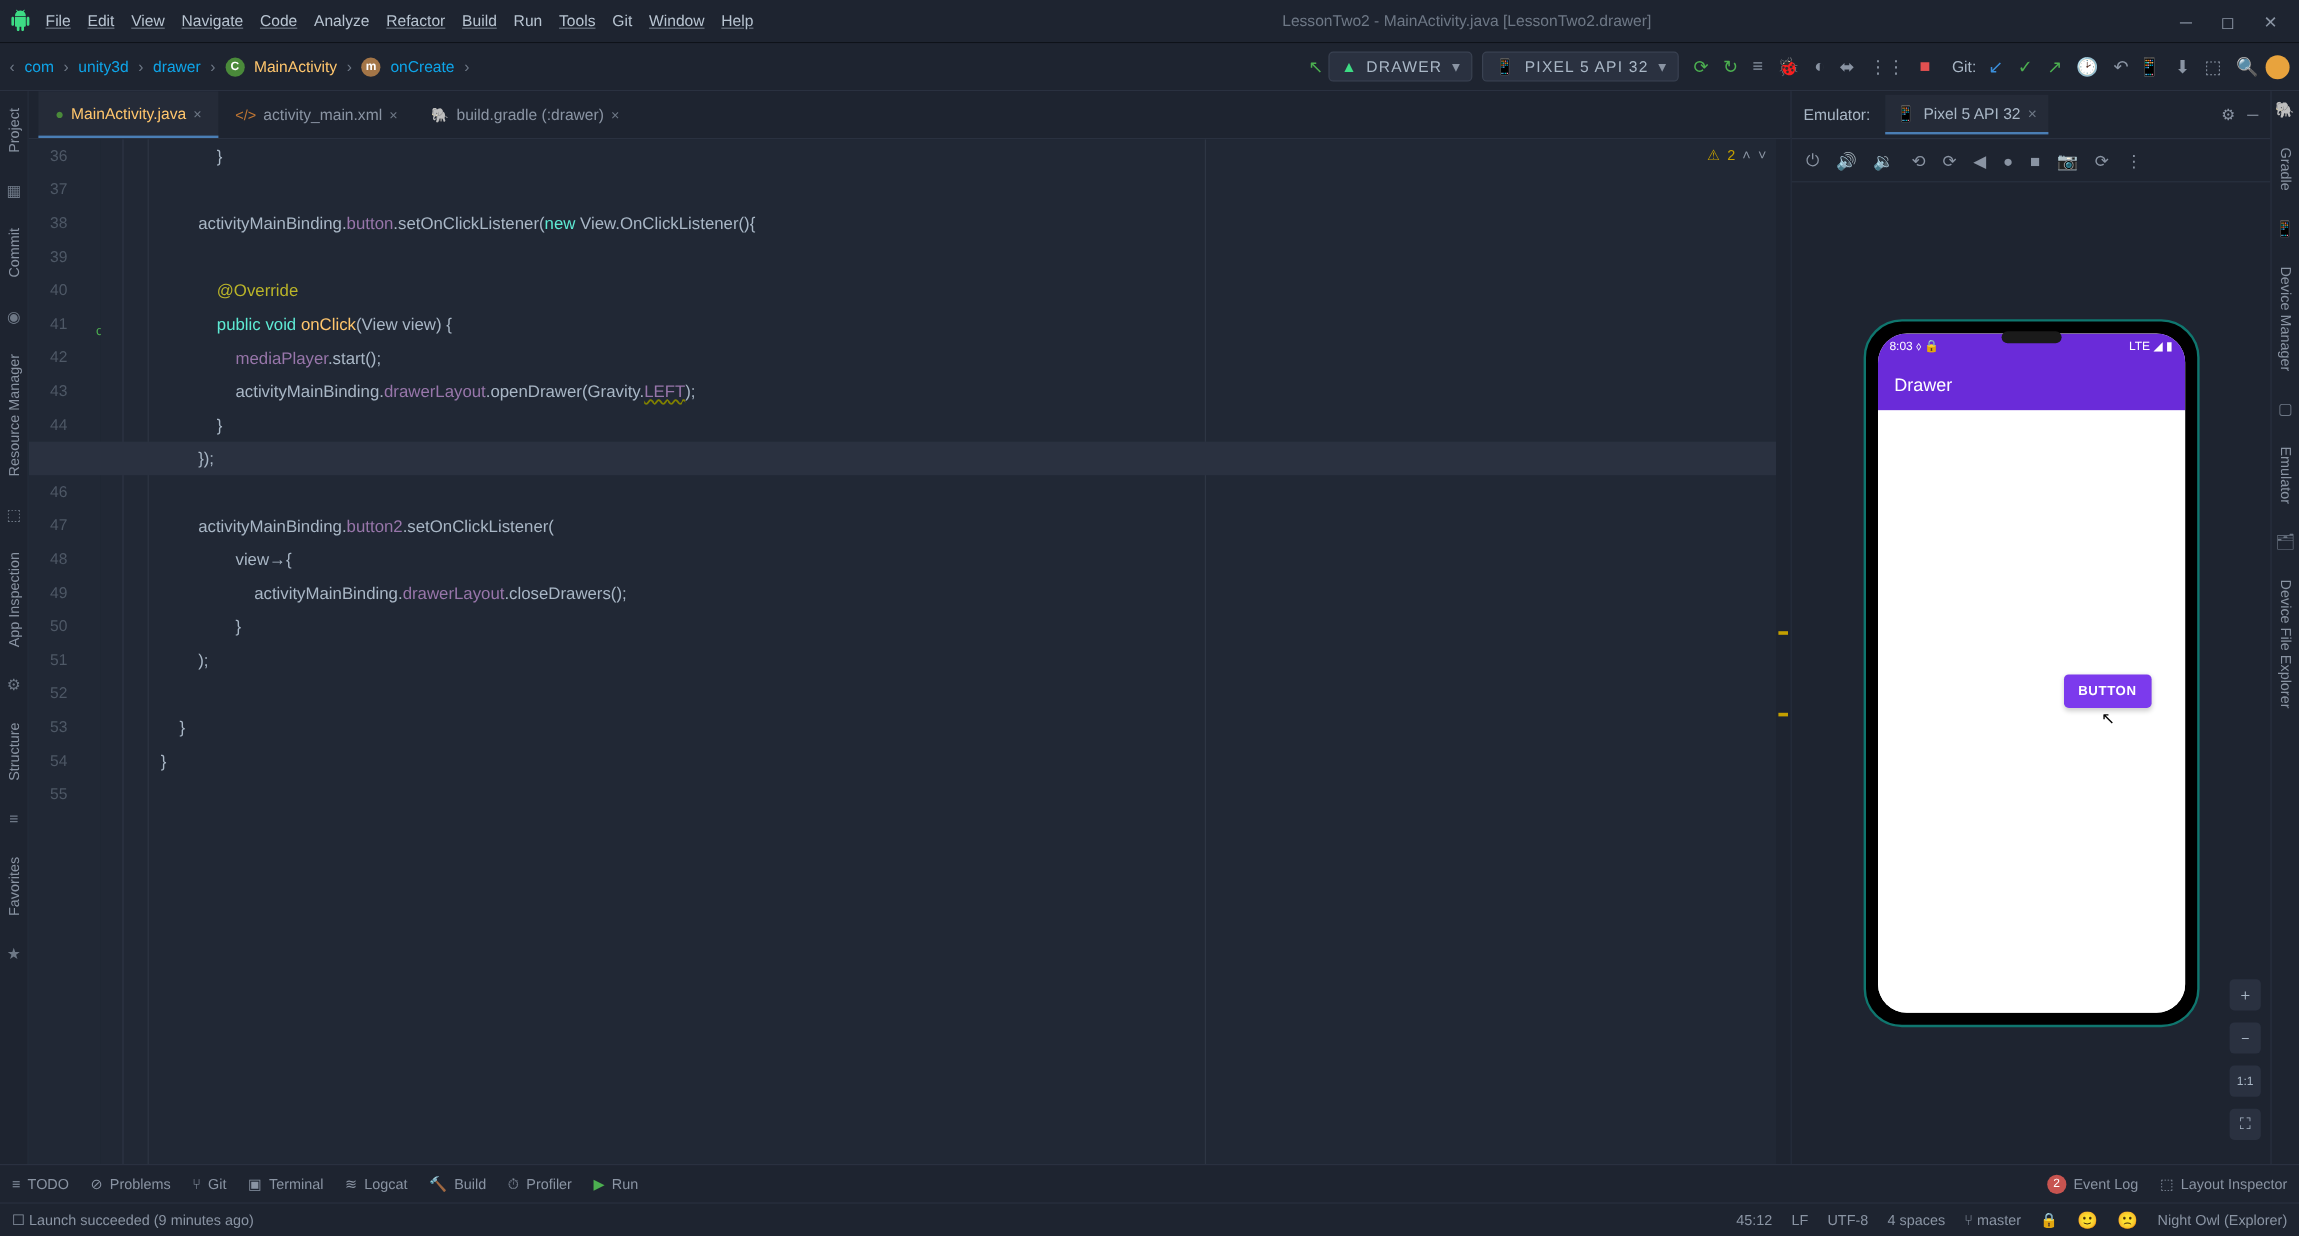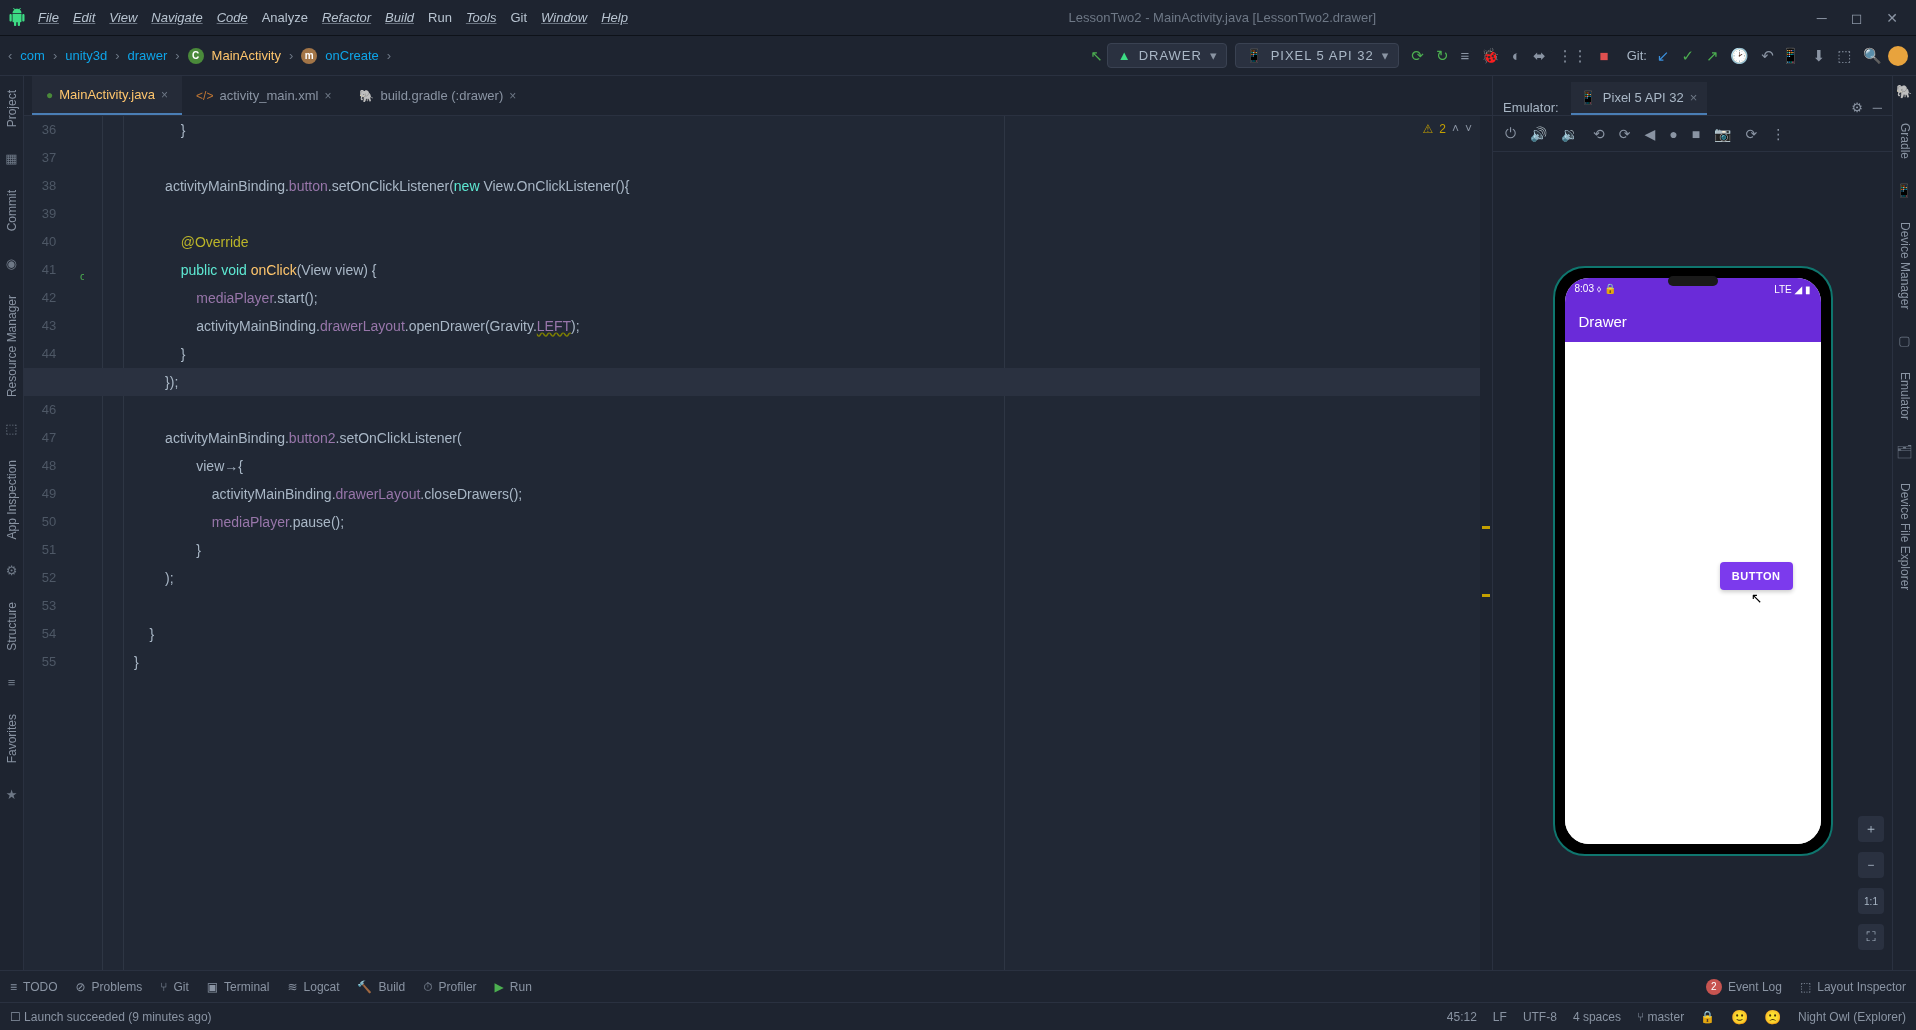--- a/index.html
+++ b/index.html
@@ -3,21 +3,21 @@
 <meta charset="utf-8">
 <style>
 * { margin: 0; padding: 0; box-sizing: border-box; font-family: "Segoe UI", sans-serif; }
 body { background: #1e2430; color: #a9b7c6; overflow: hidden; width: 1916px; height: 1030px; font-size: 13px; }
 
 
 .titlebar { height: 36px; background: #1e2430; display: flex; align-items: center; padding: 0 8px; border-bottom: 1px solid #0e1219; }
 .titlebar .logo { width: 20px; height: 20px; margin-right: 10px; }
 .titlebar .menu { display: flex; gap: 14px; }
 .titlebar .menu span { color: #b8c4d1; cursor: pointer; }
-.titlebar .menu span u { text-decoration: underline; text-decoration-color: #6a7380; font-style: italic; }
+.titlebar .menu span u { text-decoration: underline; text-decoration-color: #6a7380; }
 .titlebar .title { flex: 1; text-align: center; color: #6e7886; font-size: 13px; }
 .titlebar .winbtns { display: flex; gap: 24px; margin-right: 10px; }
 .titlebar .winbtns span { color: #8a94a3; cursor: pointer; font-size: 14px; }
 
 
 .toolbar { height: 40px; background: #1e2430; display: flex; align-items: center; padding: 0 8px; border-bottom: 1px solid #2a3140; }
 .breadcrumb { display: flex; align-items: center; gap: 8px; flex: 0 0 auto; }
 .breadcrumb .crumb { color: #0ea5e9; }
 .breadcrumb .chev { color: #6e7886; }
 .breadcrumb .icon-c { background: #4a8a3a; color: #fff; border-radius: 50%; width: 16px; height: 16px; display: inline-flex; align-items: center; justify-content: center; font-size: 10px; font-weight: bold; }
@@ -75,21 +75,21 @@
 .underline-warn { text-decoration: underline wavy #808000; }
 .margin-line { position: absolute; top: 0; bottom: 0; left: 880px; width: 1px; background: #2e3644; }
 
 .code-status { position: absolute; top: 6px; right: 20px; display: flex; align-items: center; gap: 6px; color: #c4a000; font-size: 12px; z-index: 5; }
 .code-status .warn-icon { color: #c4a000; }
 .code-scrollbar { position: absolute; right: 0; top: 0; bottom: 0; width: 12px; background: #1e2430; }
 .code-scrollbar .mark-warn { position: absolute; left: 2px; right: 2px; height: 3px; background: #c4a000; }
 
 
 .emulator-panel { width: 400px; background: #1e2430; border-left: 1px solid #2a3140; display: flex; flex-direction: column; }
-.emu-header { height: 40px; display: flex; align-items: flex-end; padding: 0 10px; border-bottom: 1px solid #2a3140; }
+.emu-header { height: 40px; display: flex; align-items: center; padding: 0 10px; border-bottom: 1px solid #2a3140; }
 .emu-header .emu-title { color: #a9b7c6; margin-right: 12px; }
 .emu-header .emu-tab { display: flex; align-items: center; gap: 6px; background: #252b38; border-bottom: 2px solid #4a7eb5; padding: 8px 10px; }
 .emu-header .emu-actions { margin-left: auto; display: flex; gap: 10px; color: #8a94a3; }
 .emu-toolbar { height: 36px; display: flex; align-items: center; gap: 14px; padding: 0 12px; border-bottom: 1px solid #2a3140; }
 .emu-toolbar .eicon { color: #8a94a3; cursor: pointer; font-size: 14px; }
 .emu-canvas { flex: 1; display: flex; align-items: center; justify-content: center; position: relative; }
 .emu-zoom { position: absolute; right: 8px; bottom: 20px; display: flex; flex-direction: column; gap: 10px; align-items: center; }
 .emu-zoom .zoombtn { width: 26px; height: 26px; background: #2a3140; border-radius: 4px; display: flex; align-items: center; justify-content: center; color: #a9b7c6; cursor: pointer; font-size: 13px; }
 
 
@@ -276,21 +276,20 @@
         <div class="line"><span class="ann">            @Override</span></div>
         <div class="line"><span class="kw">            public</span><span class="kw"> void</span><span class="method"> onClick</span><span class="plain">(View view) {</span></div>
         <div class="line"><span class="field">                mediaPlayer</span><span class="plain">.start();</span></div>
         <div class="line"><span class="plain">                activityMainBinding.</span><span class="field">drawerLayout</span><span class="plain">.openDrawer(Gravity.</span><span class="field underline-warn">LEFT</span><span class="plain">);</span></div>
         <div class="line"><span class="plain">            }</span></div>
         <div class="line" style="position:relative"><div class="hl"></div><span class="plain">        });</span></div>
         <div class="line">&nbsp;</div>
         <div class="line"><span class="plain">        activityMainBinding.</span><span class="field">button2</span><span class="plain">.setOnClickListener(</span></div>
         <div class="line"><span class="plain">                view→{</span></div>
         <div class="line"><span class="plain">                    activityMainBinding.</span><span class="field">drawerLayout</span><span class="plain">.closeDrawers();</span></div>
-        <div class="line"><span class="field">                    mediaPlayer</span><span class="plain">.pause();</span></div>
         <div class="line"><span class="plain">                }</span></div>
         <div class="line"><span class="plain">        );</span></div>
         <div class="line">&nbsp;</div>
         <div class="line"><span class="plain">    }</span></div>
         <div class="line"><span class="plain">}</span></div>
       </div>
       <div class="code-status">
         <span class="warn-icon">⚠</span>
         <span>2</span>
         <span style="color:#8a94a3">˄</span>

